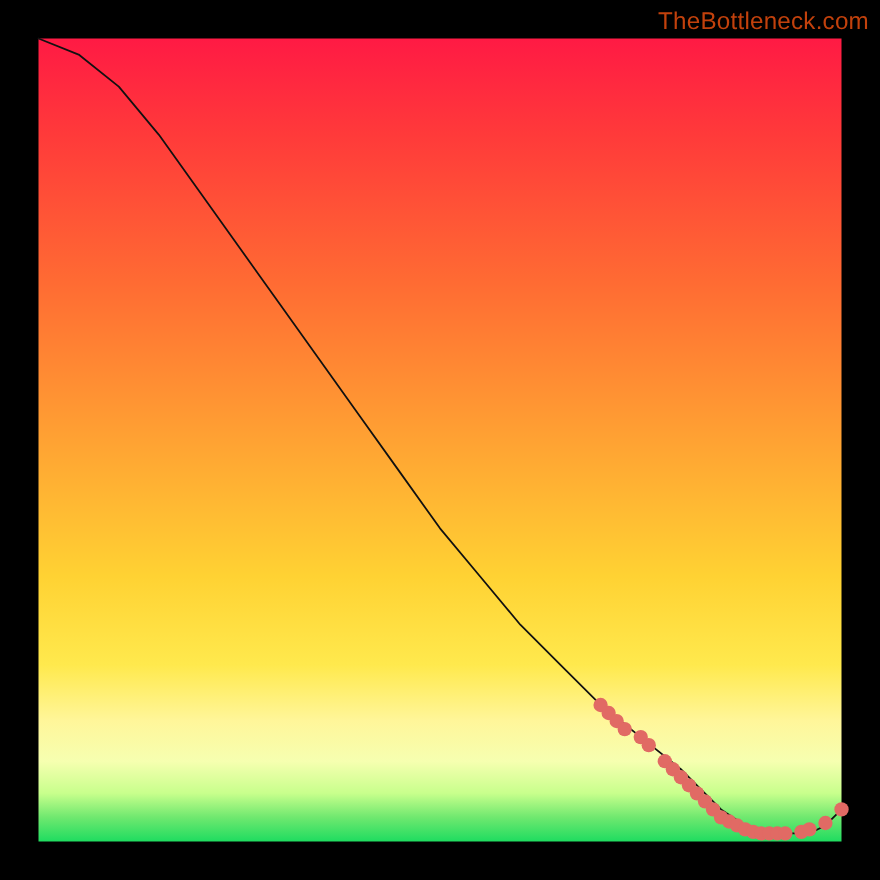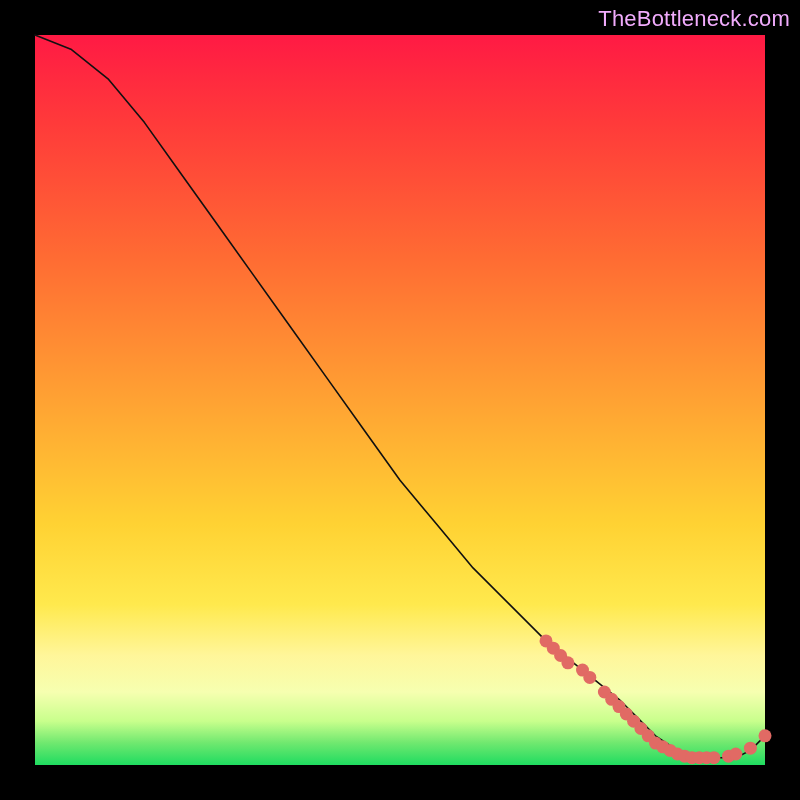--- a/index.html
+++ b/index.html
@@ -44,21 +44,21 @@
     left: 0;
     top: 0;
     width: 730px;
     height: 730px;
     overflow: visible;
   }
   .watermark {
     position: absolute;
     top: 6px;
     right: 10px;
-    color: #f0abfc;
+    color: #c2410c;
     font-size: 22px;
     letter-spacing: 0.2px;
     user-select: none;
   }
 </style>
 </head>
 <body>
 
 <div class="frame">
   <div class="watermark">TheBottleneck.com</div>

